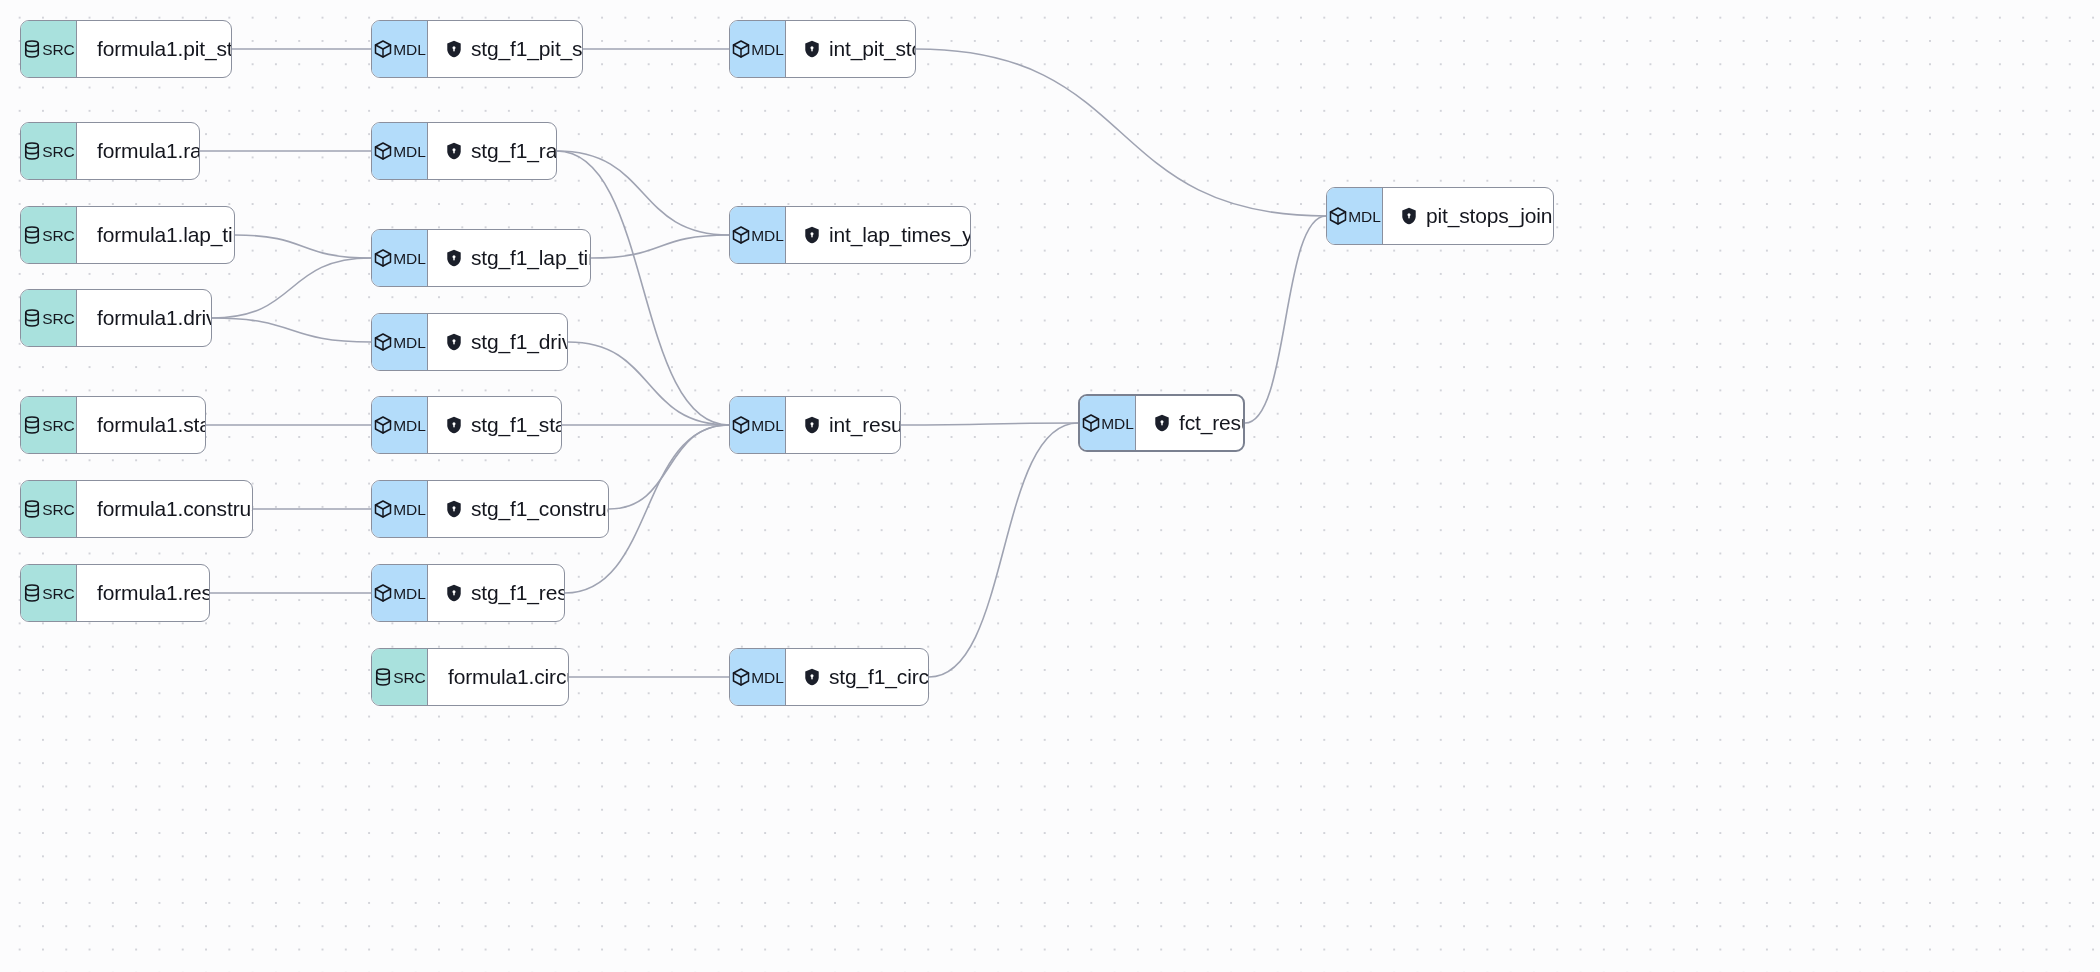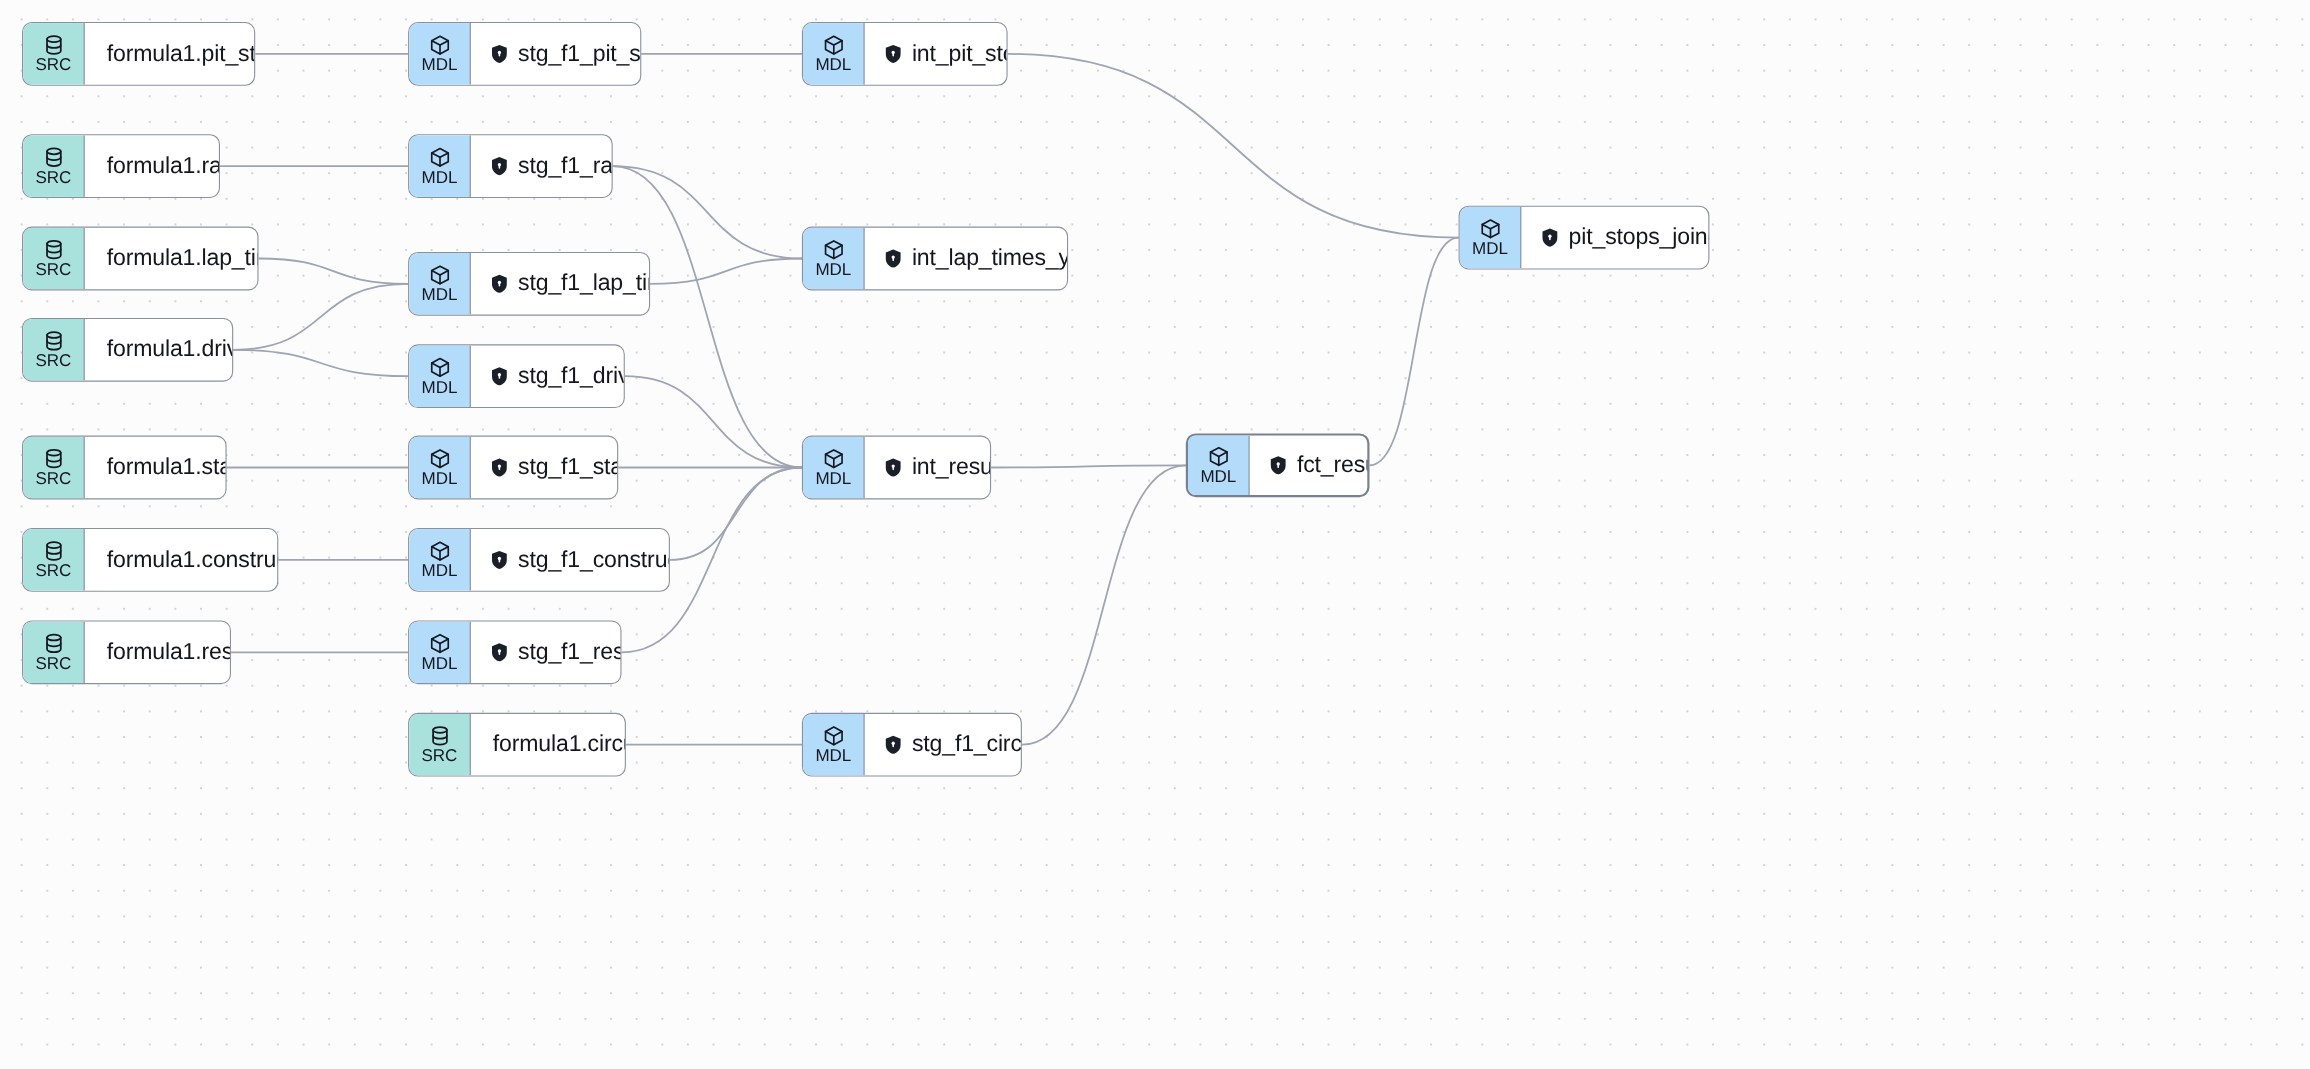--- a/index.html
+++ b/index.html
@@ -44,21 +44,20 @@
     overflow: hidden;
   }
   .node.selected {
     border-width: 2.3px;
     border-color: #7a8090;
   }
   .badge {
     width: 56px;
     flex: 0 0 56px;
     display: flex;
-    flex-direction: column;
     align-items: center;
     justify-content: center;
     gap: 0px;
     border-right: 1.4px solid #8b909e;
     box-sizing: border-box;
   }
   .badge.src { background: #a9e1dd; }
   .badge.mdl { background: #b3dcfa; }
   .badge svg {
     display: block;

